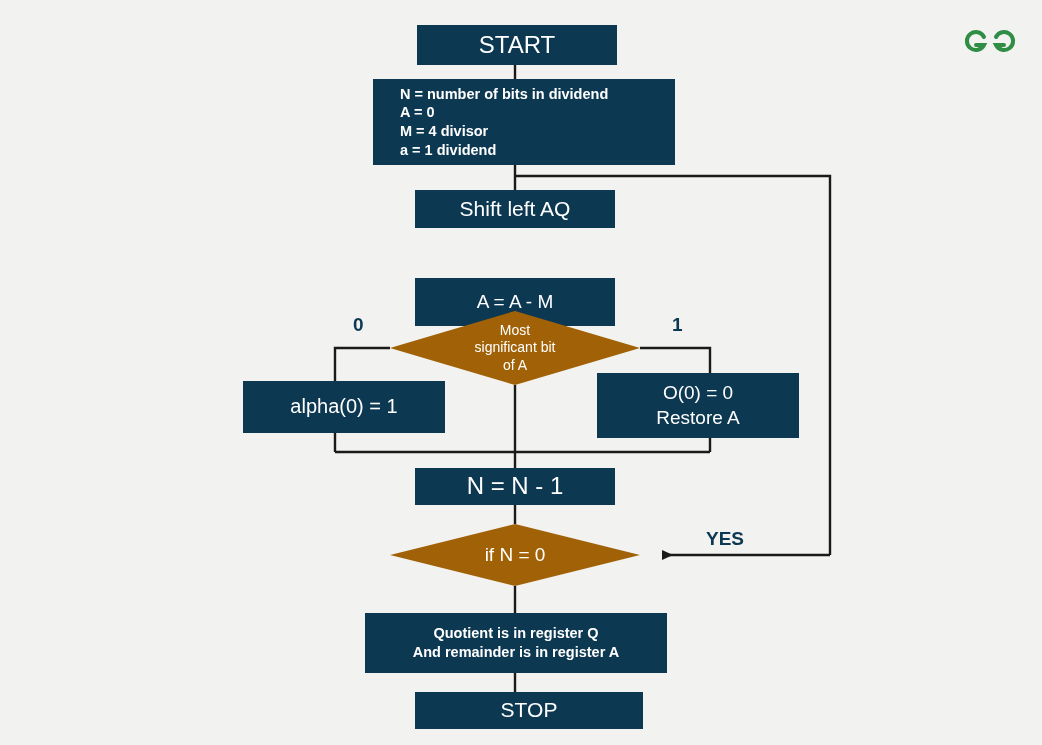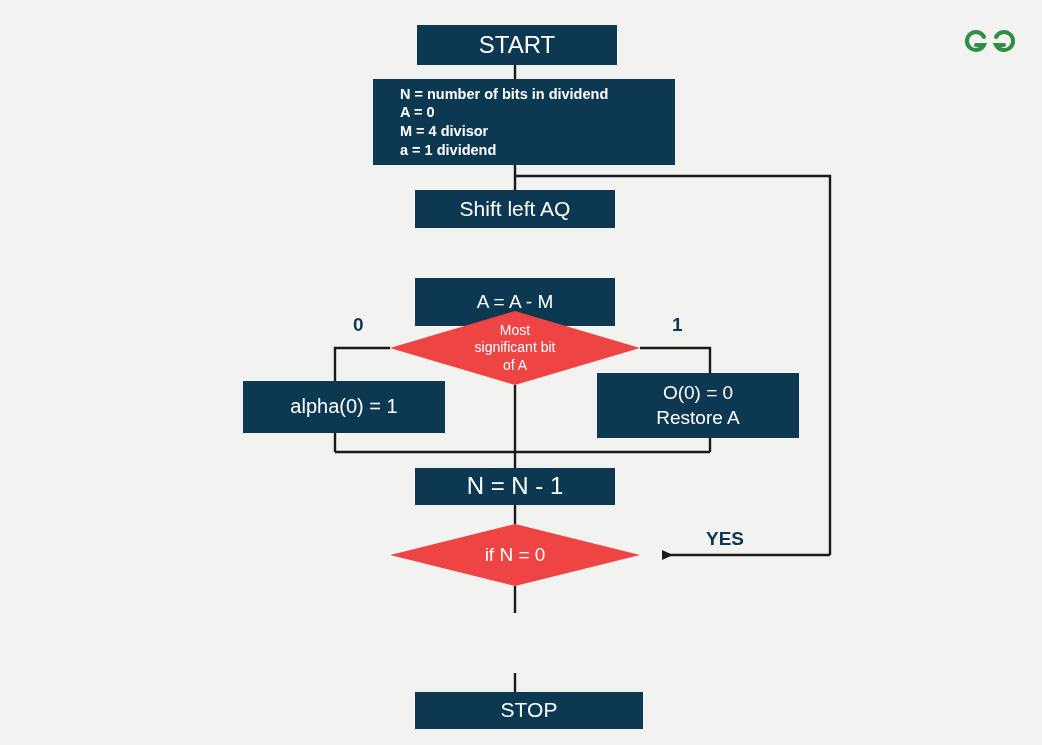--- a/index.html
+++ b/index.html
@@ -47,21 +47,21 @@
     margin-left: 8px;
   }
   .diamond {
     position: absolute;
     box-sizing: border-box;
     display: flex;
     align-items: center;
     justify-content: center;
     text-align: center;
     color: #ffffff;
-    background: #ef4444;
+    background: #a16207;
     clip-path: polygon(50% 0%, 100% 50%, 50% 100%, 0% 50%);
     line-height: 1.22;
     white-space: pre-line;
     z-index: 3;
   }
   .edge-label {
     position: absolute;
     color: #0c3852;
     font-weight: 700;
     z-index: 4;
@@ -147,20 +147,22 @@
 
   <div class="node light" style="left:597px; top:373px; width:202px; height:65px; font-size:19px;">O(0) = 0
 Restore A</div>
 
   <div class="node light" style="left:415px; top:468px; width:200px; height:37px; font-size:24px;">N = N - 1</div>
 
   <div class="diamond" style="left:390px; top:524px; width:250px; height:62px; font-size:19px; font-weight:400;">if N = 0</div>
 
   <div class="edge-label" style="left:706px; top:528px; font-size:19px;">YES</div>
 
+  <div class="node" style="left:365px; top:613px; width:302px; height:60px; font-size:14.5px;">Quotient is in register Q
+And remainder is in register A</div>
 
   <div class="node light" style="left:415px; top:692px; width:228px; height:37px; font-size:21px;">STOP</div>
 
   <svg id="logo" viewBox="0 0 112 72">
     <g fill="none" stroke="#2f8d46" stroke-width="8" stroke-linecap="round">
       <path d="M 44 30 A 18 18 0 1 0 44 46 L 28 46"></path>
       <path d="M 68 30 A 18 18 0 1 1 68 46 L 84 46"></path>
     </g>
   </svg>
 

